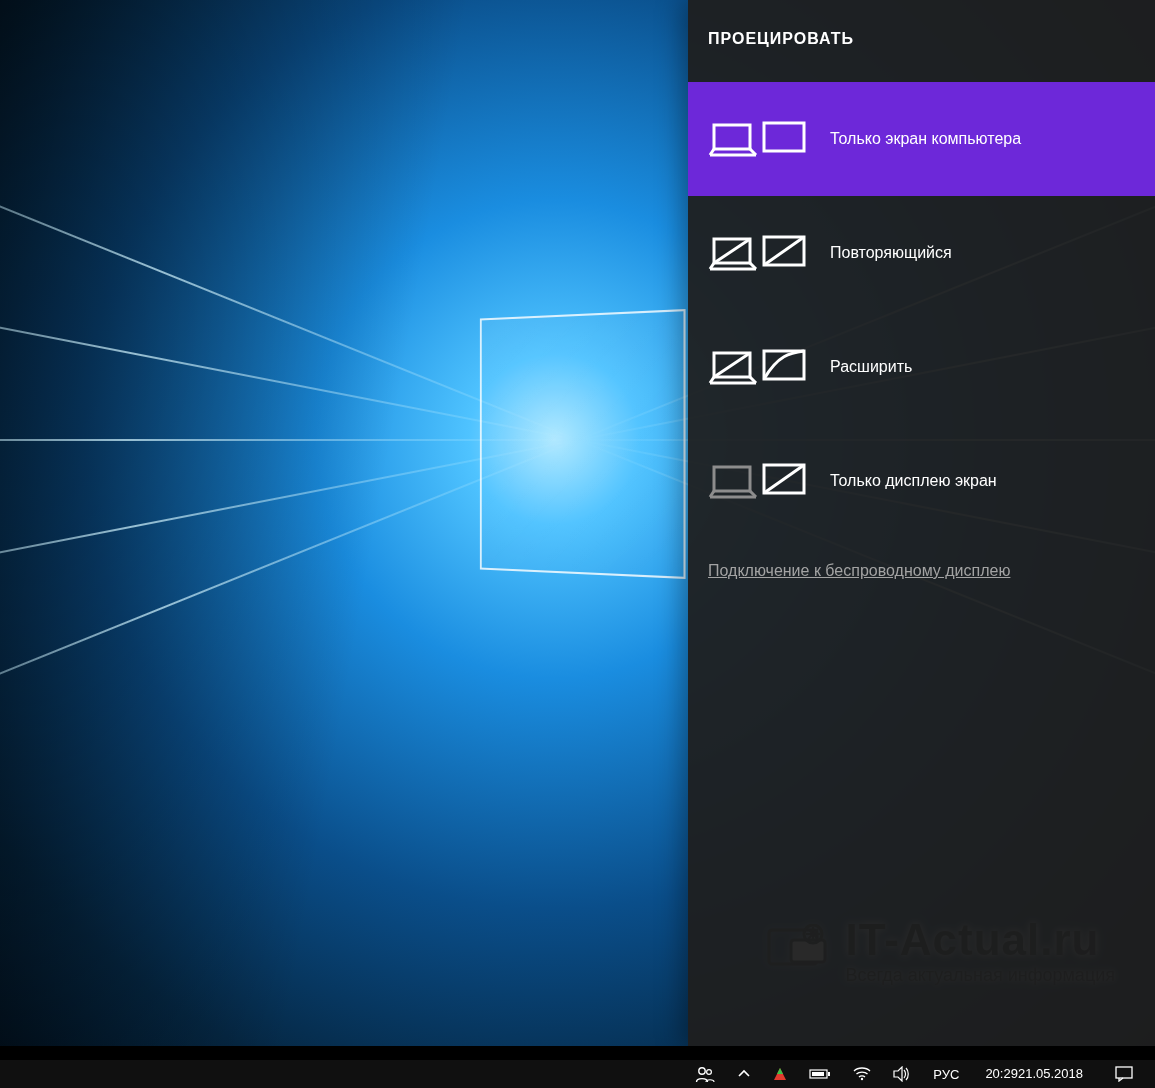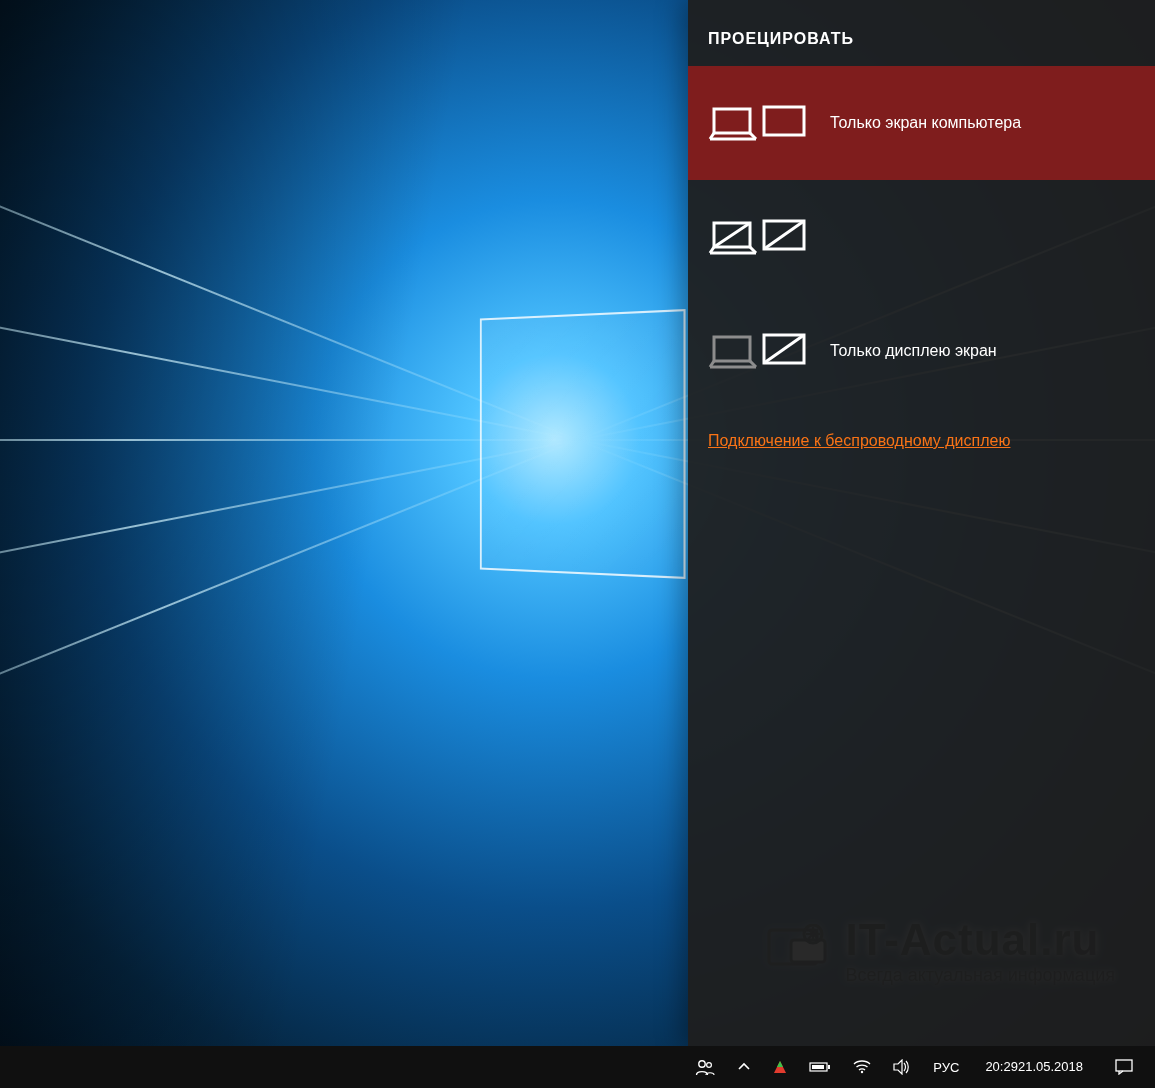--- a/index.html
+++ b/index.html
@@ -59,35 +59,35 @@
   }
   .project-panel .panel-title {
     font-size: 16px; font-weight: 600; letter-spacing: 1px;
     padding: 0 8px 18px 20px;
   }
   .project-option {
     display: flex; align-items: center; gap: 22px;
     height: 114px; padding: 0 20px 0 20px;
     cursor: pointer; font-size: 16px;
   }
-  .project-option.selected { background: #7f1d1d; }
+  .project-option.selected { background: #6d28d9; margin-top: 16px; }
   .project-option .opt-icon { width: 100px; height: 48px; flex: 0 0 100px; display:flex; align-items:center; }
   .project-option .opt-label { flex: 1; }
 
   .wireless-link {
     display: block; padding: 24px 20px 0 20px;
-    color: #f97316; font-size: 16px; text-decoration: underline; cursor: pointer;
+    color: #a3a3a3; font-size: 16px; text-decoration: underline; cursor: pointer;
   }
 
   
   .dim-stroke { stroke: #8d8d8d; }
 
   
   .taskbar {
-    position: absolute; left: 0; bottom: 0; width: 1155px; height: 42px;
+    position: absolute; left: 0; bottom: 0; width: 1155px; height: 28px;
     background: #101010; color: #fff;
     display: flex; align-items: center; justify-content: flex-end;
     padding-right: 6px;
     font-size: 13px;
   }
   .tray { display: flex; align-items: center; gap: 14px; height: 100%; padding: 0 6px; }
   .tray-item { display:flex; align-items:center; justify-content:center; height:100%; padding:0 4px; cursor:pointer; }
   .tray-item svg { display:block; }
   .lang { font-size: 13px; padding: 0 4px; }
   .clock { display:flex; flex-direction:row; align-items:center; line-height:1.15; padding:0 8px; font-size:13px; }
@@ -149,22 +149,37 @@
       <svg viewBox="0 0 100 48" width="100" height="48">
         <rect x="6" y="10" width="36" height="24" fill="none" stroke="#fff" stroke-width="3"></rect>
         <polyline points="2,40 48,40" fill="none" stroke="#fff" stroke-width="3"></polyline>
         <polyline points="6,34 2,40" fill="none" stroke="#fff" stroke-width="3"></polyline>
         <polyline points="42,34 48,40" fill="none" stroke="#fff" stroke-width="3"></polyline>
         <path d="M6 34 L42 10" stroke="#fff" stroke-width="3"></path>
         <rect x="56" y="8" width="40" height="28" fill="none" stroke="#fff" stroke-width="3"></rect>
         <path d="M56 36 L96 8" stroke="#fff" stroke-width="3"></path>
       </svg>
     </span>
-  </div>
-
+    <span class="opt-label">Повторяющийся</span>
+  </div>
+
+  <div class="project-option">
+    <span class="opt-icon">
+      <svg viewBox="0 0 100 48" width="100" height="48">
+        <rect x="6" y="10" width="36" height="24" fill="none" stroke="#fff" stroke-width="3"></rect>
+        <polyline points="2,40 48,40" fill="none" stroke="#fff" stroke-width="3"></polyline>
+        <polyline points="6,34 2,40" fill="none" stroke="#fff" stroke-width="3"></polyline>
+        <polyline points="42,34 48,40" fill="none" stroke="#fff" stroke-width="3"></polyline>
+        <path d="M6 34 L42 10" stroke="#fff" stroke-width="3"></path>
+        <rect x="56" y="8" width="40" height="28" fill="none" stroke="#fff" stroke-width="3"></rect>
+        <path d="M56 36 C70 12, 82 10, 96 8" stroke="#fff" stroke-width="3" fill="none"></path>
+      </svg>
+    </span>
+    <span class="opt-label">Расширить</span>
+  </div>
 
   <div class="project-option">
     <span class="opt-icon">
       <svg viewBox="0 0 100 48" width="100" height="48">
         <rect x="6" y="10" width="36" height="24" fill="none" class="dim-stroke" stroke-width="3"></rect>
         <polyline points="2,40 48,40" fill="none" class="dim-stroke" stroke-width="3"></polyline>
         <polyline points="6,34 2,40" fill="none" class="dim-stroke" stroke-width="3"></polyline>
         <polyline points="42,34 48,40" fill="none" class="dim-stroke" stroke-width="3"></polyline>
         <rect x="56" y="8" width="40" height="28" fill="none" stroke="#fff" stroke-width="3"></rect>
         <path d="M56 36 L96 8" stroke="#fff" stroke-width="3"></path>

